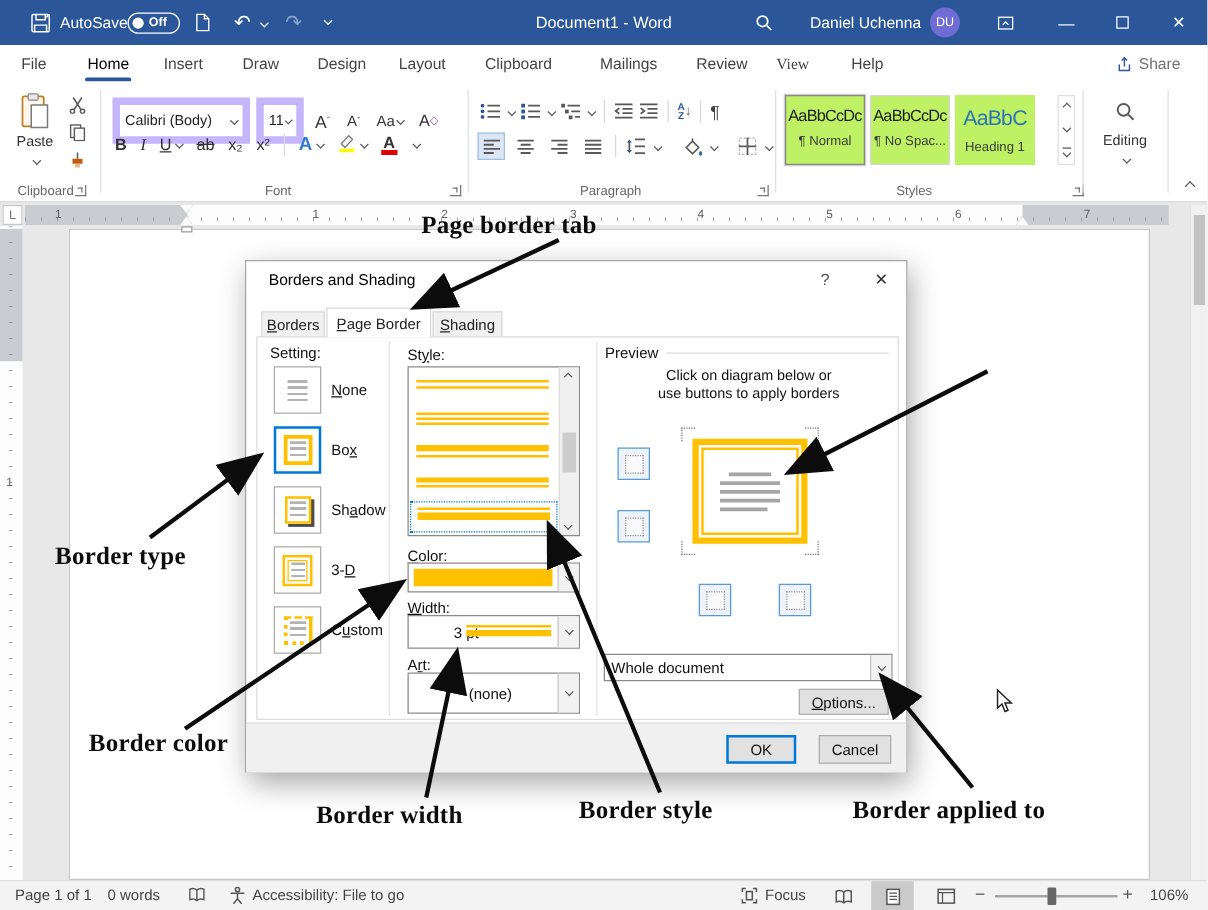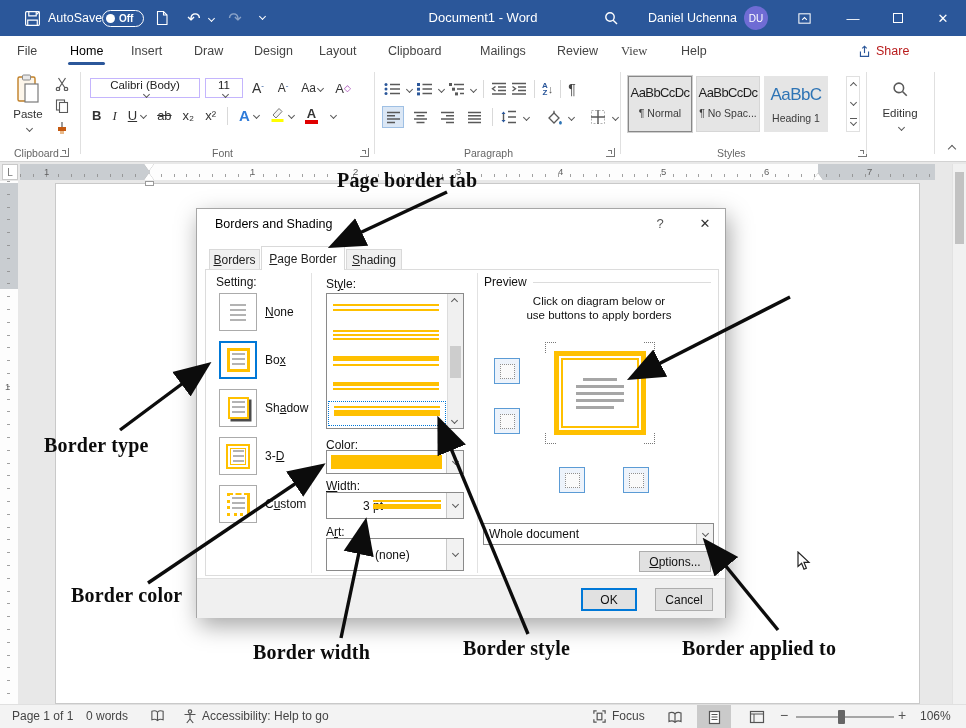--- a/index.html
+++ b/index.html
@@ -25,25 +25,25 @@
   
   .ribbon { position:absolute; left:0; top:68px; width:966px; height:94px; background:#fff; border-bottom:1px solid #d2d2d2; z-index:9; }
   .vdiv { position:absolute; top:4px; height:82px; width:1px; background:#e0e0e0; }
   .glabel { position:absolute; bottom:3px; font-size:10.5px; color:#666; }
   .launcher { position:absolute; bottom:5px; width:9px; height:9px; border-right:1.3px solid #767676; border-bottom:1.3px solid #767676; }
   .launcher::after { content:""; position:absolute; right:2px; bottom:2px; width:3px; height:3px; border-top:1.3px solid #767676; border-right:1.3px solid #767676; }
   .chev { display:inline-block; width:6px; height:6px; border-right:1.4px solid #5a5a5a; border-bottom:1.4px solid #5a5a5a; transform:rotate(45deg); margin-left:2px; }
   .chev.up { transform:rotate(225deg); }
   .chev.w { border-color:#fff; }
   .chev.sm { width:5px; height:5px; }
-  .combo { height:20px; background:#fff; border:1px solid #c4b5fd; display:flex; align-items:center; padding:0 4px; font-size:11.5px; color:#222; justify-content:space-between;flex-direction:column; }
+  .combo { height:37px; background:#fff; border:6px solid #c4b5fd; display:flex; align-items:center; padding:0 4px; font-size:11.5px; color:#222; justify-content:space-between; }
   .rbtn { display:flex; align-items:center; justify-content:center; color:#333; }
   .fontrow { position:absolute; display:flex; align-items:center; gap:9px; }
   .fx { font-size:13px; color:#333; }
-  .stylecard { position:absolute; width:64px; height:56px; background:#e5e5e5; border:1px solid #d6d6d6; text-align:center; padding-top:8px; }
+  .stylecard { position:absolute; width:64px; height:56px; background:#bef264; border:1px solid #d6d6d6; text-align:center; padding-top:8px; }
   .stylecard.sel { border:1px solid #888; box-shadow:0 0 0 1px #cfcfcf; }
   .stylecard .sm { font-size:13px; color:#1d1d1d; letter-spacing:-0.6px; }
   .stylecard .nm { font-size:10.5px; color:#3b3b3b; margin-top:7px; }
 
   
   .hruler { position:absolute; left:20px; top:164px; width:915px; height:16px; background:#c9cdd1; z-index:5; }
   .hruler .inner { position:absolute; left:130px; top:0; width:668px; height:16px; background:#fdfdfd; }
   .hticks { position:absolute; left:0; top:10px; width:100%; height:3px;
     background:repeating-linear-gradient(to right,#8a8a8a 0 1px,transparent 1px 12.8px); opacity:.8; }
   .rnum { position:absolute; top:2px; font-size:9.5px; color:#5f5f5f; z-index:6; }
@@ -144,21 +144,21 @@
   <span class="mtab active" style="left:70px;">Home</span>
   <span class="mtab" style="left:131px;">Insert</span>
   <span class="mtab" style="left:194px;">Draw</span>
   <span class="mtab" style="left:254px;">Design</span>
   <span class="mtab" style="left:319px;">Layout</span>
   <span class="mtab" style="left:388px;">Clipboard</span>
   <span class="mtab" style="left:480px;">Mailings</span>
   <span class="mtab" style="left:557px;">Review</span>
   <span class="mtab" style="left:621px;font-family:Liberation Serif, serif;">View</span>
   <span class="mtab" style="left:681px;">Help</span>
-  <span class="mtab" style="left:858px;color:#b91c1c;display:flex;gap:5px;align-items:flex-end;">
+  <span class="mtab" style="left:893px;color:#737373;display:flex;gap:5px;align-items:flex-end;">
     <svg width="13" height="13" viewBox="0 0 16 16" fill="none" stroke="#2b579a" stroke-width="1.4">
       <path d="M3 8 v6 h10 v-6"></path>
         <path d="M8 10 V2"></path>
         <path d="M5.3 4.2 L8 1.5 L10.7 4.2"></path>
     </svg>
     <span>Share</span>
   </span>
 </div>
 
 <div class="ribbon">
@@ -654,21 +654,21 @@
       <path d="M2 2 C4.5 1 6.5 1.5 8 2.8 C9.5 1.5 11.5 1 14 2 V11 C11.5 10 9.5 10.5 8 11.8 C6.5 10.5 4.5 10 2 11 Z"></path>
         <path d="M8 2.8 V11.8"></path>
     </svg>
   </span>
   <span class="sitem" style="left:183px;">
     <svg width="14" height="15" viewBox="0 0 14 15" fill="none" stroke="#555" stroke-width="1.2">
       <circle cx="7" cy="2.6" r="1.7"></circle>
         <path d="M1.5 5.5 H12.5 M7 5.5 V10 M7 10 L3.8 14 M7 10 L10.2 14"></path>
     </svg>
   </span>
-  <span class="sitem" style="left:202px;">Accessibility: Help to go</span>
+  <span class="sitem" style="left:202px;">Accessibility: File to go</span>
 
   <span class="sitem" style="left:592px;">
     <svg width="15" height="15" viewBox="0 0 16 16" fill="none" stroke="#555" stroke-width="1.3">
       <path d="M2 5 V2 H5 M11 2 H14 V5 M14 11 V14 H11 M5 14 H2 V11"></path>
         <rect x="5.5" y="4.5" width="5" height="7"></rect>
     </svg>
   </span>
   <span class="sitem" style="left:612px;">Focus</span>
   <span class="viewbtn" style="left:658px;">
     <svg width="16" height="14" viewBox="0 0 16 14" fill="none" stroke="#555" stroke-width="1.2">

